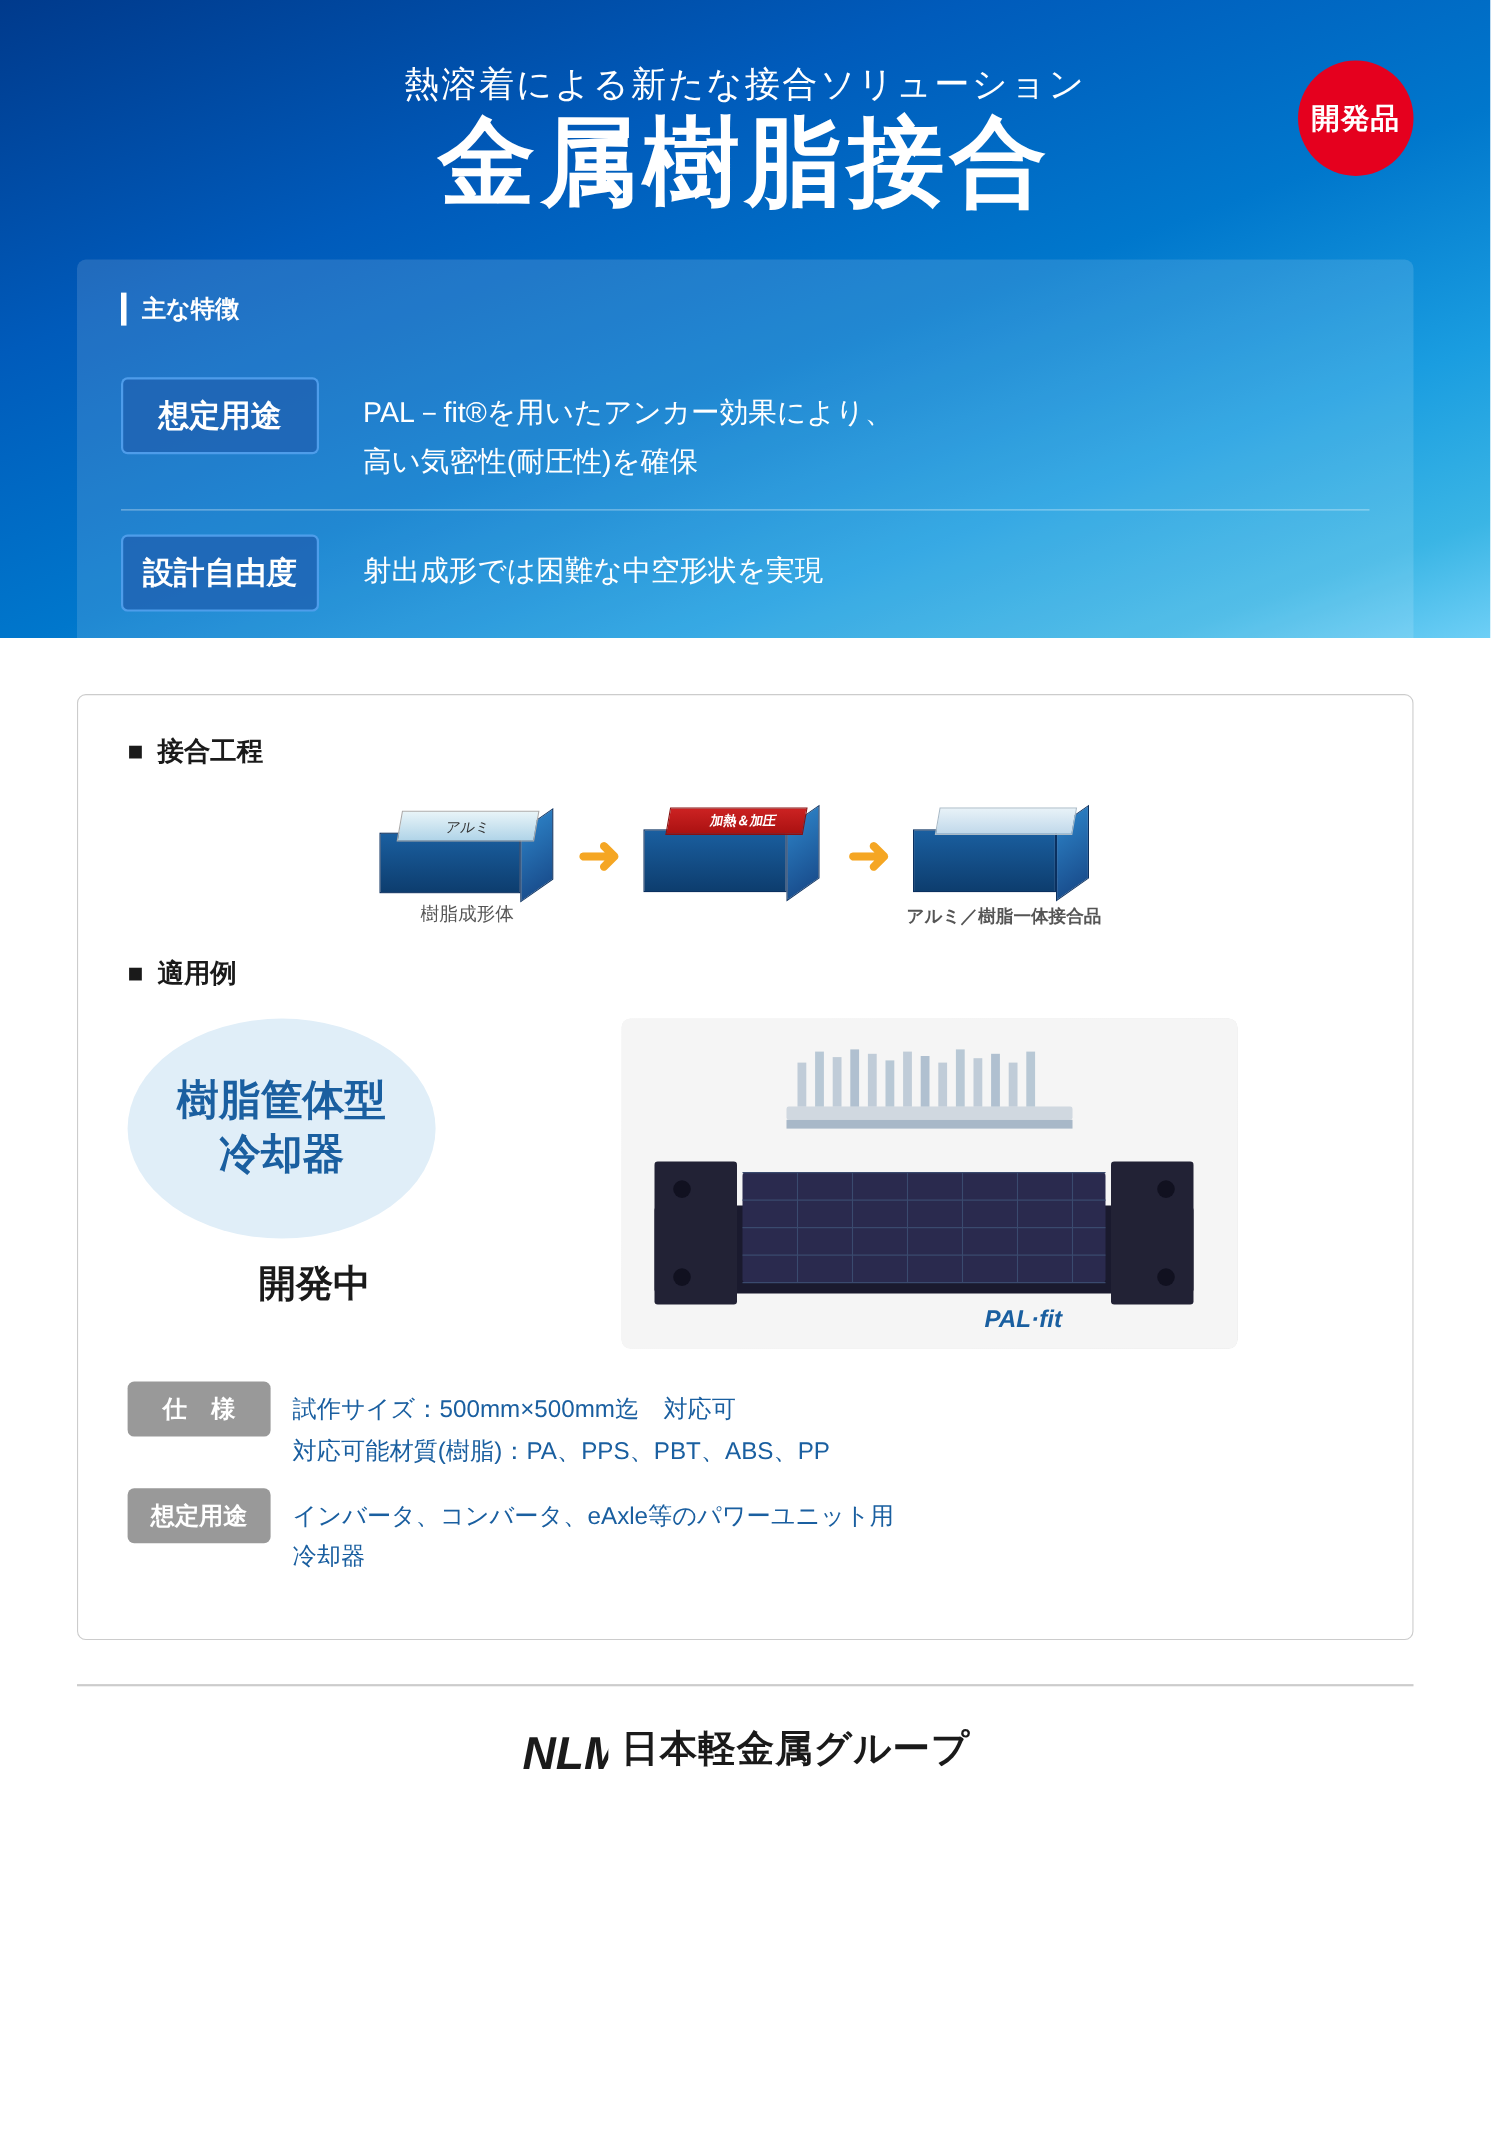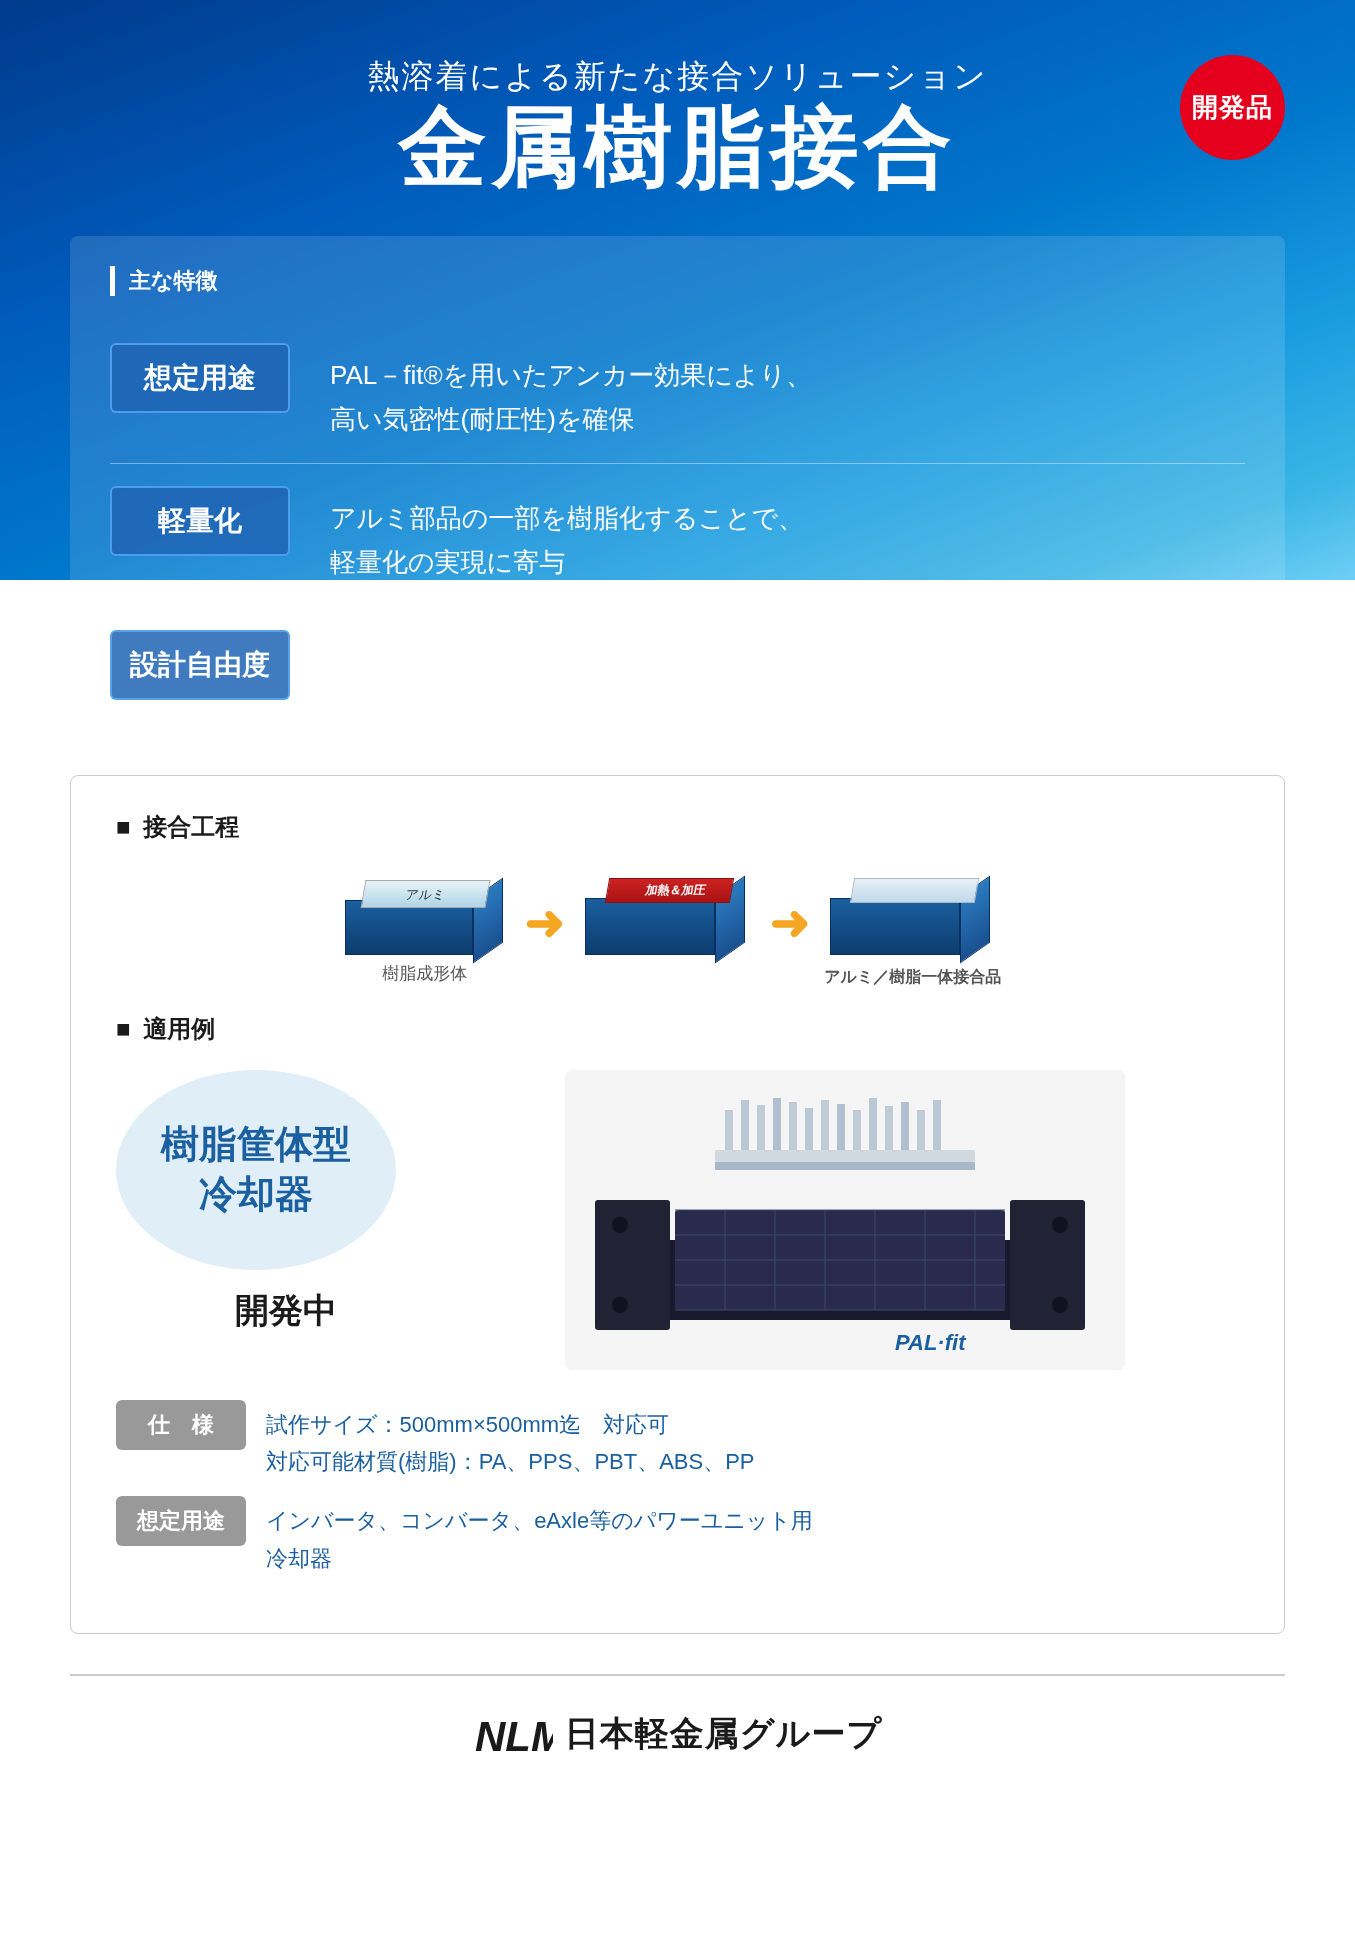--- a/index.html
+++ b/index.html
@@ -461,28 +461,20 @@
 
     <div class="feature-row">
       <div class="feature-tag">
         <span>想定用途</span>
       </div>
       <div class="feature-text">
         PAL－fit®を用いたアンカー効果により、<br>高い気密性(耐圧性)を確保
       </div>
     </div>
 
-    <div class="feature-row">
-      <div class="feature-tag">
-        <span>軽量化</span>
-      </div>
-      <div class="feature-text">
-        アルミ部品の一部を樹脂化することで、<br>軽量化の実現に寄与
-      </div>
-    </div>
 
     <div class="feature-row">
       <div class="feature-tag">
         <span>設計自由度</span>
       </div>
       <div class="feature-text">
         <span>射出成形では困難な中空形状を実現</span>
       </div>
     </div>
   </div>

